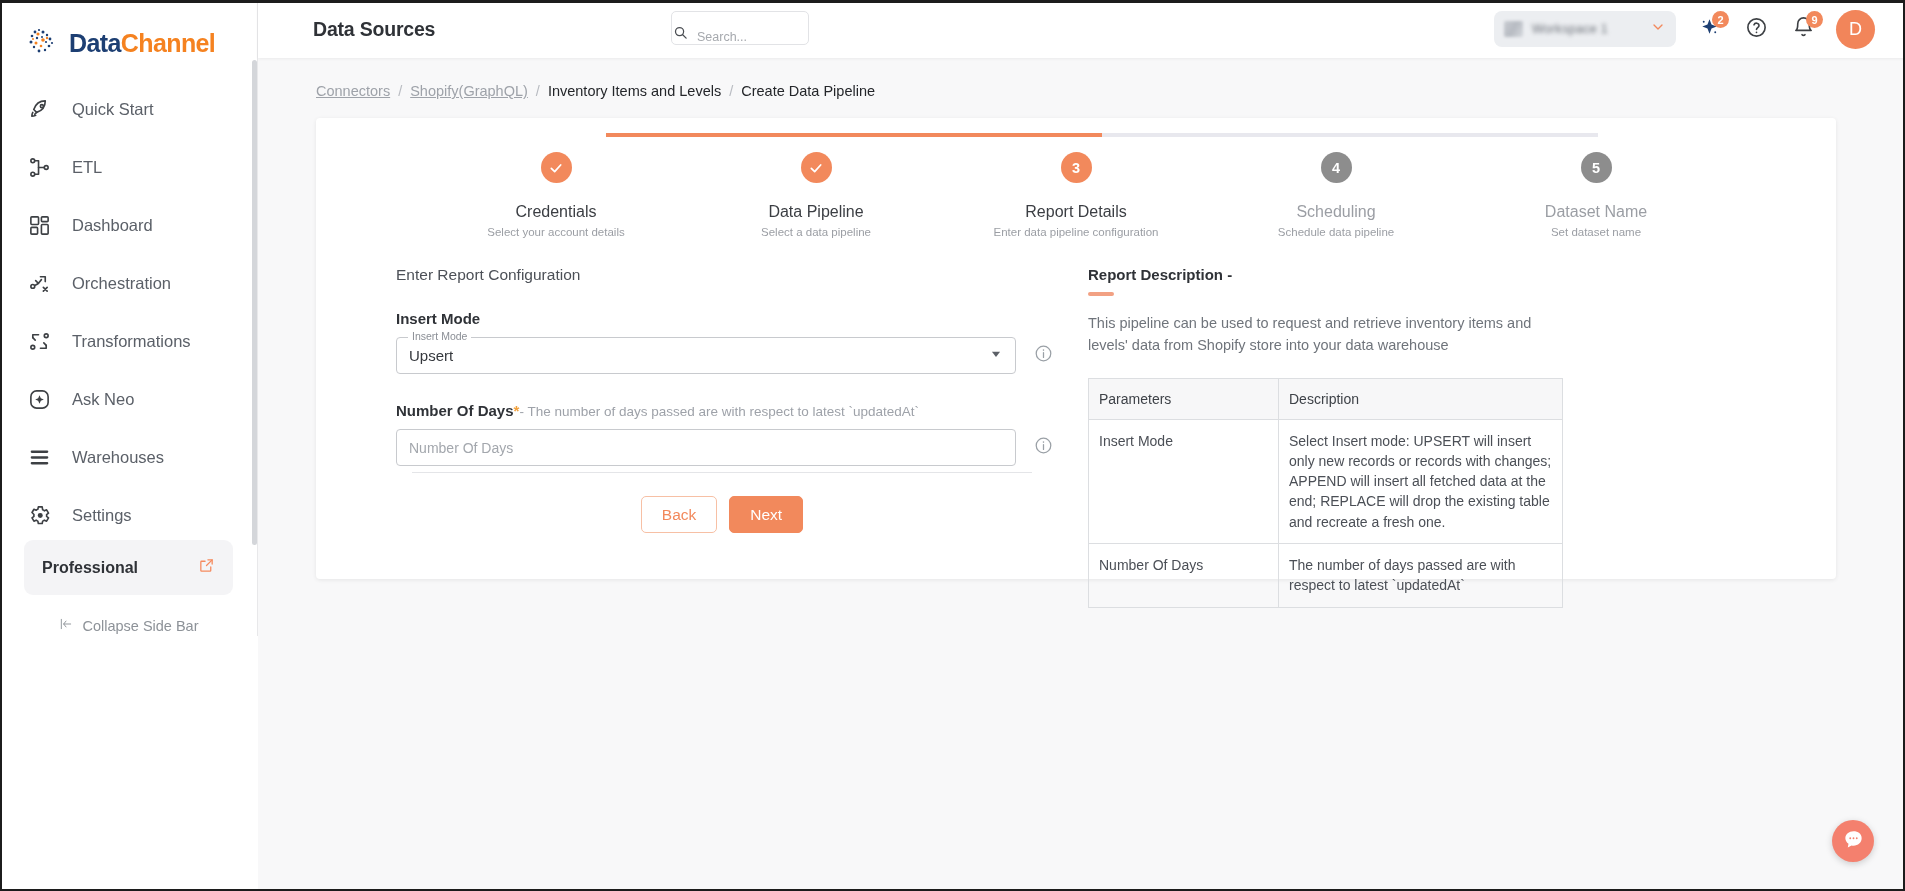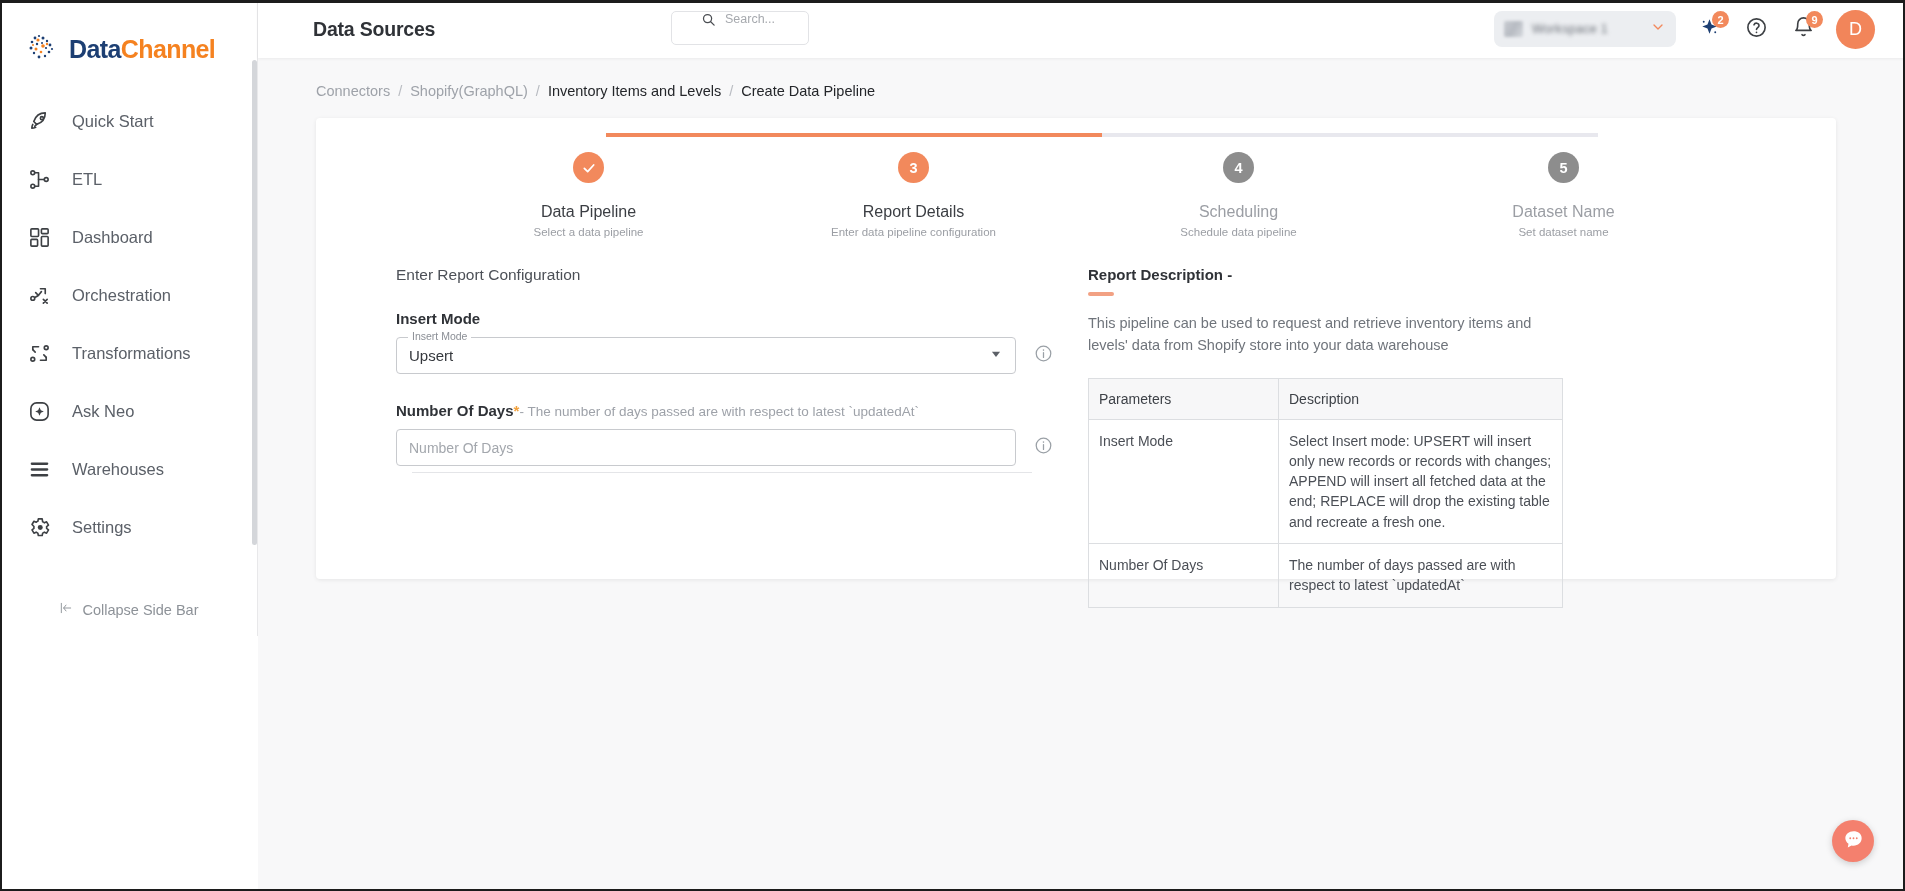--- a/index.html
+++ b/index.html
@@ -65,21 +65,21 @@
     background: #ffffff;
     display: flex; align-items: center;
     box-shadow: 0 1px 3px rgba(0,0,0,0.06);
     z-index: 5;
   }
   .page-title { margin-left: 55px; font-size: 19.5px; font-weight: 700; color: #2f3237; letter-spacing: -0.2px; }
   .search-box {
     position: absolute; left: 413px; top: 11px;
     width: 138px; height: 34px;
     border: 1px solid #e2e3e6; border-radius: 5px;
-    display: flex; align-items: flex-start; gap: 9px; padding-left: 29px;
+    display: flex; align-items: flex-end; gap: 9px; padding-left: 1px;
     background: #fff; cursor: text;
   }
   .search-box svg { width: 15px; height: 15px; stroke: #4a4d52; fill: none; stroke-width: 2; }
   .search-ph { font-size: 12.5px; color: #a6a9ae; }
 
   .header-right {
     position: absolute; right: 30px; top: 0; height: 58px;
     display: flex; align-items: center; gap: 19px;
   }
   .ws-chip {
@@ -109,21 +109,21 @@
   .main {
     position: absolute; left: 258px; top: 58px;
     width: 1647px; height: 833px;
     background: #f8f8f9;
     overflow: hidden;
   }
   .breadcrumb {
     display: flex; align-items: center; gap: 8px;
     padding: 25px 0 0 58px; font-size: 14.5px;
   }
-  .bc-link { color: #9ea2a9; cursor: pointer; }
+  .bc-link { color: #9ea2a9; cursor: pointer; text-decoration: underline; }
   .bc-sep { color: #b8bbc1; }
   .bc-cur { color: #24262a; font-weight: 400; cursor: pointer; }
 
   .card {
     margin: 19px 0 0 58px;
     width: 1520px; height: 461px;
     background: #ffffff;
     border-radius: 4px;
     box-shadow: 0 1px 4px rgba(0,0,0,0.08);
     position: relative;
@@ -355,20 +355,30 @@
             <circle cx="12.8" cy="12" r="2.6" fill="#3d4044" stroke="none"></circle>
           </svg>
       </span>
       <span>Settings</span>
     </div>
   </div>
 
   <div class="side-scroll"></div>
 
   <div class="side-bottom">
+    <div class="plan-card">
+      <span class="plan-name">Professional</span>
+      <span class="plan-ext">
+        <svg viewBox="0 0 24 24">
+            <path d="M14 4h6v6"></path>
+            <path d="M20 4l-8 8"></path>
+            <path d="M18 14v5a1 1 0 0 1-1 1H5a1 1 0 0 1-1-1V7a1 1 0 0 1 1-1h5"></path>
+          </svg>
+      </span>
+    </div>
     <div class="collapse">
       <span>
         <svg viewBox="0 0 24 24">
             <path d="M4 4v16"></path>
             <path d="M20 12H8"></path>
             <path d="M12 7l-4 5 4 5"></path>
           </svg>
       </span>
       <span>Collapse Side Bar</span>
     </div>
@@ -450,20 +460,29 @@
 
   <div class="card">
 
     <div class="stepper">
       <div class="bar on" style="left:290px;  width:248px;"></div>
       <div class="bar on" style="left:538px;  width:248px;"></div>
       <div class="bar off" style="left:786px;  width:248px;"></div>
       <div class="bar off" style="left:1034px; width:248px;"></div>
 
       <div class="steps">
+        <div class="step">
+          <div class="dot done">
+            <svg viewBox="0 0 24 24">
+                <path d="M5 12.5l5 5 9-10"></path>
+              </svg>
+          </div>
+          <div class="s-title">Credentials</div>
+          <div class="s-sub">Select your account details</div>
+        </div>
 
         <div class="step">
           <div class="dot done">
             <svg viewBox="0 0 24 24">
                 <path d="M5 12.5l5 5 9-10"></path>
               </svg>
           </div>
           <div class="s-title">Data Pipeline</div>
           <div class="s-sub">Select a data pipeline</div>
         </div>
@@ -527,20 +546,24 @@
               <circle cx="12" cy="12" r="9.2"></circle>
               <path d="M12 11v6" stroke-linecap="round"></path>
               <circle cx="12" cy="7.7" r="1" fill="#9aa0a6" stroke="none"></circle>
             </svg>
         </span>
       </div>
     </div>
 
     <div class="divider"></div>
 
+    <div class="btn-row">
+      <div class="btn btn-back">Back</div>
+      <div class="btn btn-next">Next</div>
+    </div>
 
     <div class="desc-col">
       <div class="desc-title">Report Description -</div>
       <div class="desc-rule"></div>
       <div class="desc-body">This pipeline can be used to request and retrieve inventory items and levels' data from Shopify store into your data warehouse</div>
 
       <table class="ptable">
         <thead>
           <tr>
             <th class="c1">Parameters</th>

